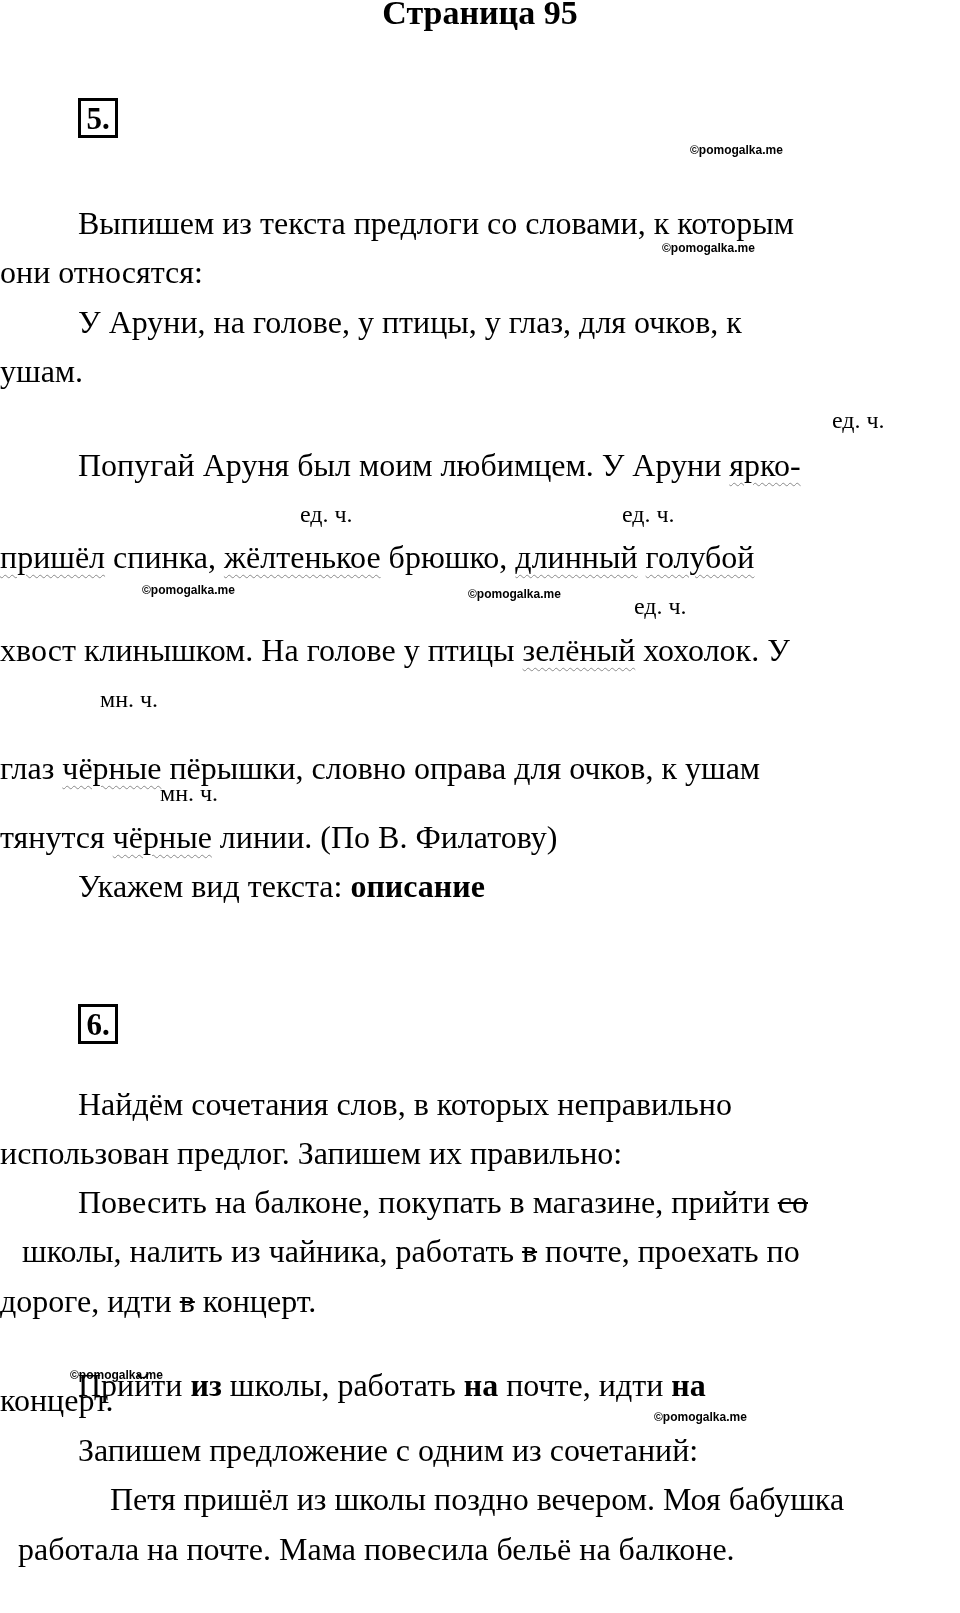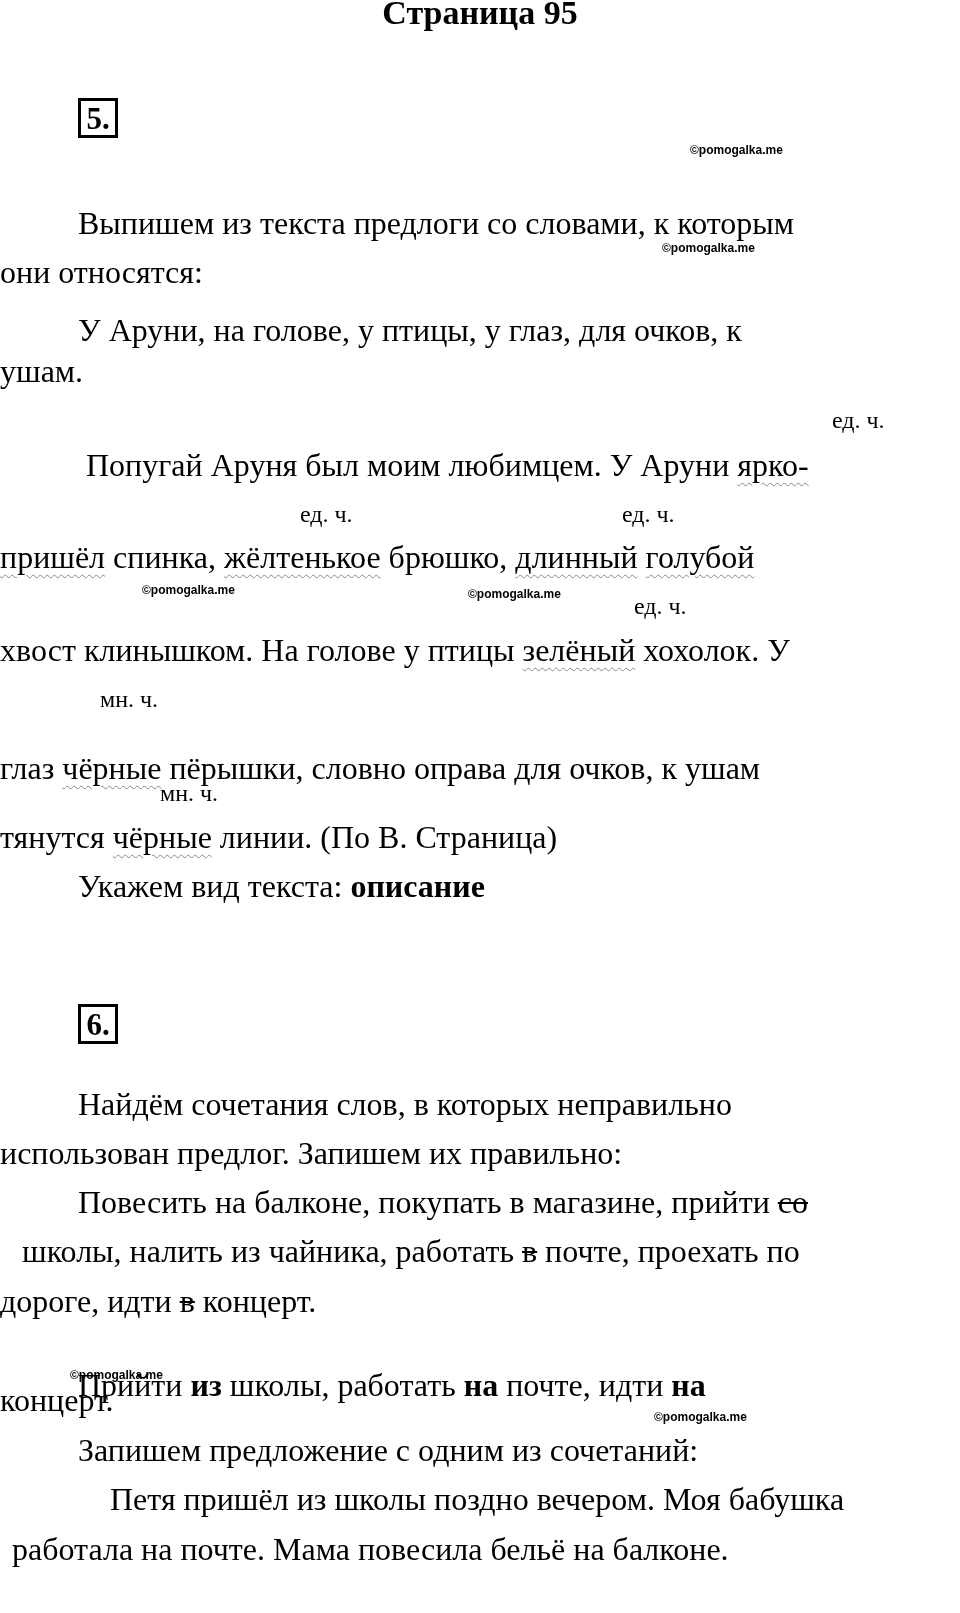--- a/index.html
+++ b/index.html
@@ -24,25 +24,25 @@
 
 <div class="abs num-box" style="left:78px; top:98px;">
   <span>5.</span>
 </div>
 <div class="abs wm" style="left:690px; top:143px;">©pomogalka.me</div>
 
 <div class="abs line" style="left:78px; top:203px;">Выпишем из текста предлоги со словами, к которым</div>
 <div class="abs wm" style="left:662px; top:241px;">©pomogalka.me</div>
 <div class="abs line" style="left:0px; top:252px;">они относятся:</div>
 
-<div class="abs line" style="left:78px; top:302px;margin-top:8px;">У Аруни, на голове, у птицы, у глаз, для очков, к</div>
+<div class="abs line" style="left:78px; top:302px;">У Аруни, на голове, у птицы, у глаз, для очков, к</div>
 <div class="abs line" style="left:0px; top:351px;">ушам.</div>
 
 <div class="abs note" style="left:832px; top:405px;">ед. ч.</div>
-<div class="abs line" style="left:86px; top:445px;text-align:right;">
+<div class="abs line" style="left:78px; top:445px;text-align:right;">
   <span>Попугай Аруня был моим любимцем. У Аруни </span><span class="wavy">ярко-</span>
 </div>
 
 <div class="abs note" style="left:300px; top:499px;">ед. ч.</div>
 <div class="abs note" style="left:622px; top:499px;">ед. ч.</div>
 <div class="abs line" style="left:0px; top:537px;">
   <span class="wavy">пришёл</span><span> спинка, </span><span class="wavy">жёлтенькое</span><span> брюшко, </span><span class="wavy">длинный</span><span> </span><span class="wavy">голубой</span>
 </div>
 
 <div class="abs wm" style="left:142px; top:583px;">©pomogalka.me</div>
@@ -53,21 +53,21 @@
   <span>хвост клинышком. На голове у птицы </span><span class="wavy">зелёный</span><span> хохолок. У</span>
 </div>
 
 <div class="abs note" style="left:100px; top:684px;">мн. ч.</div>
 <div class="abs line" style="left:0px; top:724px;margin-top:24px;">
   <span>глаз </span><span class="wavy">чёрные</span><span> пёрышки, словно оправа для очков, к ушам</span>
 </div>
 
 <div class="abs note" style="left:160px; top:778px;">мн. ч.</div>
 <div class="abs line" style="left:0px; top:817px;">
-  <span>тянутся </span><span class="wavy">чёрные</span><span> линии. (По В. Страница)</span>
+  <span>тянутся </span><span class="wavy">чёрные</span><span> линии. (По В. Филатову)</span>
 </div>
 
 <div class="abs line" style="left:78px; top:866px;">
   <span>Укажем вид текста: </span><b>описание</b>
 </div>
 
 <div class="abs num-box" style="left:78px; top:1004px;">
   <span>6.</span>
 </div>
 
@@ -86,13 +86,13 @@
 
 <div class="abs line" style="left:78px; top:1365px;">
   <span>Прийти </span><b>из</b><span> школы, работать </span><b>на</b><span> почте, идти </span><b>на</b>
 </div>
 <div class="abs wm" style="left:70px; top:1368px;">©pomogalka.me</div>
 <div class="abs line" style="left:0px; top:1380px;">концерт.</div>
 
 <div class="abs wm" style="left:654px; top:1410px;">©pomogalka.me</div>
 <div class="abs line" style="left:78px; top:1430px;">Запишем предложение с одним из сочетаний:</div>
 <div class="abs line" style="left:78px; top:1479px;margin-left:32px;">Петя пришёл из школы поздно вечером. Моя бабушка</div>
-<div class="abs line" style="left:12px; top:1529px;">работала на почте. Мама повесила бельё на балконе.</div>
+<div class="abs line" style="left:18px; top:1529px;">работала на почте. Мама повесила бельё на балконе.</div>
 
 </body></html>

